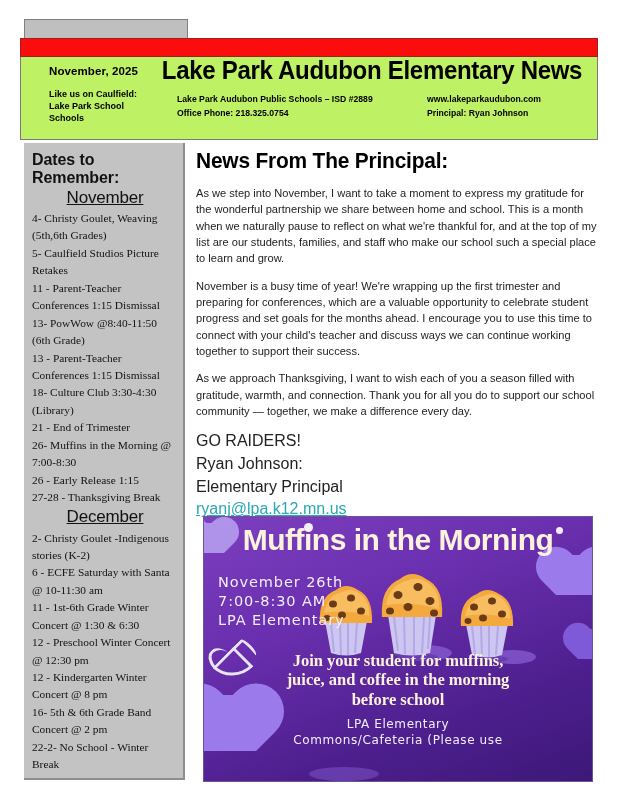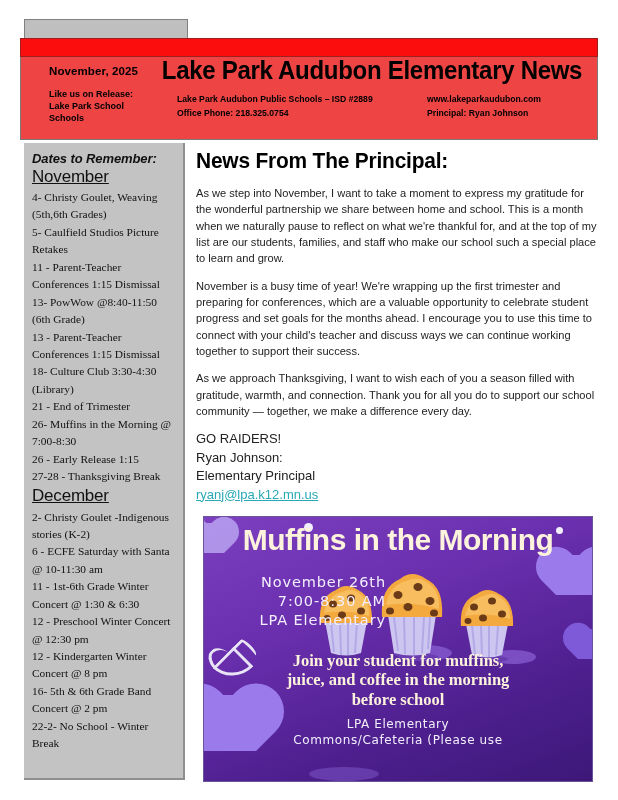--- a/index.html
+++ b/index.html
@@ -42,21 +42,21 @@
   
   .header-box {
     position: absolute;
     left: 20px;
     top: 57px;
     width: 578px;
     height: 83px;
     border: 1px solid #7a7a7a;
     border-top: none;
     box-sizing: border-box;
-    background: #ef4444;
+    background: #bef264;
     display: flex;
   }
   .header-left {
     width: 195px;
     box-sizing: border-box;
     padding: 8px 0 0 28px;
   }
   .hdr-month {
     font-size: 11.5px;
     font-weight: bold;
@@ -112,34 +112,34 @@
     width: 161px;
     height: 637px;
     background: #c3c3c3;
     border-right: 2px solid #8e8e8e;
     border-bottom: 2px solid #8e8e8e;
     box-sizing: border-box;
     padding: 8px 5px 0 8px;
     overflow: hidden;
   }
   .dates-title {
-    font-size: 13px;
-    font-weight: bold;
-    font-style: italic;
+    font-size: 16px;
+    font-weight: bold;
     color: #111;
     margin-bottom: 1px;
     letter-spacing: -.1px;
   }
   .month-head {
     font-size: 17px;
     color: #111;
     text-decoration: underline;
     line-height: 1.18;
     margin: 1px 0 2px 0;
     letter-spacing: -.2px;
+    text-align: center;
   }
   .date-list {
     font-family: "Liberation Serif", serif;
     font-size: 11.4px;
     line-height: 1.53;
     color: #111;
   }
   .date-list div { white-space: normal; }
 
   
@@ -160,21 +160,21 @@
     margin-bottom: 9px;
   }
   .para {
     font-size: 11.1px;
     line-height: 1.47;
     color: #222;
     margin-bottom: 11px;
     text-align: left;
   }
   .signoff {
-    font-size: 13px;
+    font-size: 16px;
     line-height: 1.42;
     color: #222;
   }
   .email-link {
     color: #2aa8b5;
     text-decoration: underline;
   }
 
   
   .poster {
@@ -201,21 +201,21 @@
     font-size: 30px;
     color: #fdf2dc;
     letter-spacing: -.5px;
     z-index: 6;
   }
   .p-when {
     position: absolute;
     top: 56px;
     left: 14px;
     width: 168px;
-    text-align: right;
+    text-align: left;
     font-family: "DejaVu Sans", sans-serif;
     font-size: 14.5px;
     line-height: 1.32;
     color: #f2eefb;
     letter-spacing: .9px;
     z-index: 6;
   }
   .p-join {
     position: absolute;
     top: 134px;
@@ -360,21 +360,21 @@
 <body>
 
 <div class="gray-tab"></div>
 
 <div class="red-banner"></div>
 
 <div class="header-box">
   <div class="header-left">
     <div class="hdr-month">November, 2025</div>
     <div class="hdr-fb">
-      <div>Like us on Release:</div>
+      <div>Like us on Caulfield:</div>
       <div>Lake Park School Schools</div>
     </div>
   </div>
   <div class="header-right">
     <div class="hdr-title">Lake Park Audubon Elementary News</div>
     <div class="hdr-info">
       <div class="hdr-col col-a">
         <div>Lake Park Audubon Public Schools – ISD #2889</div>
         <div>Office Phone: 218.325.0754</div>
       </div>

